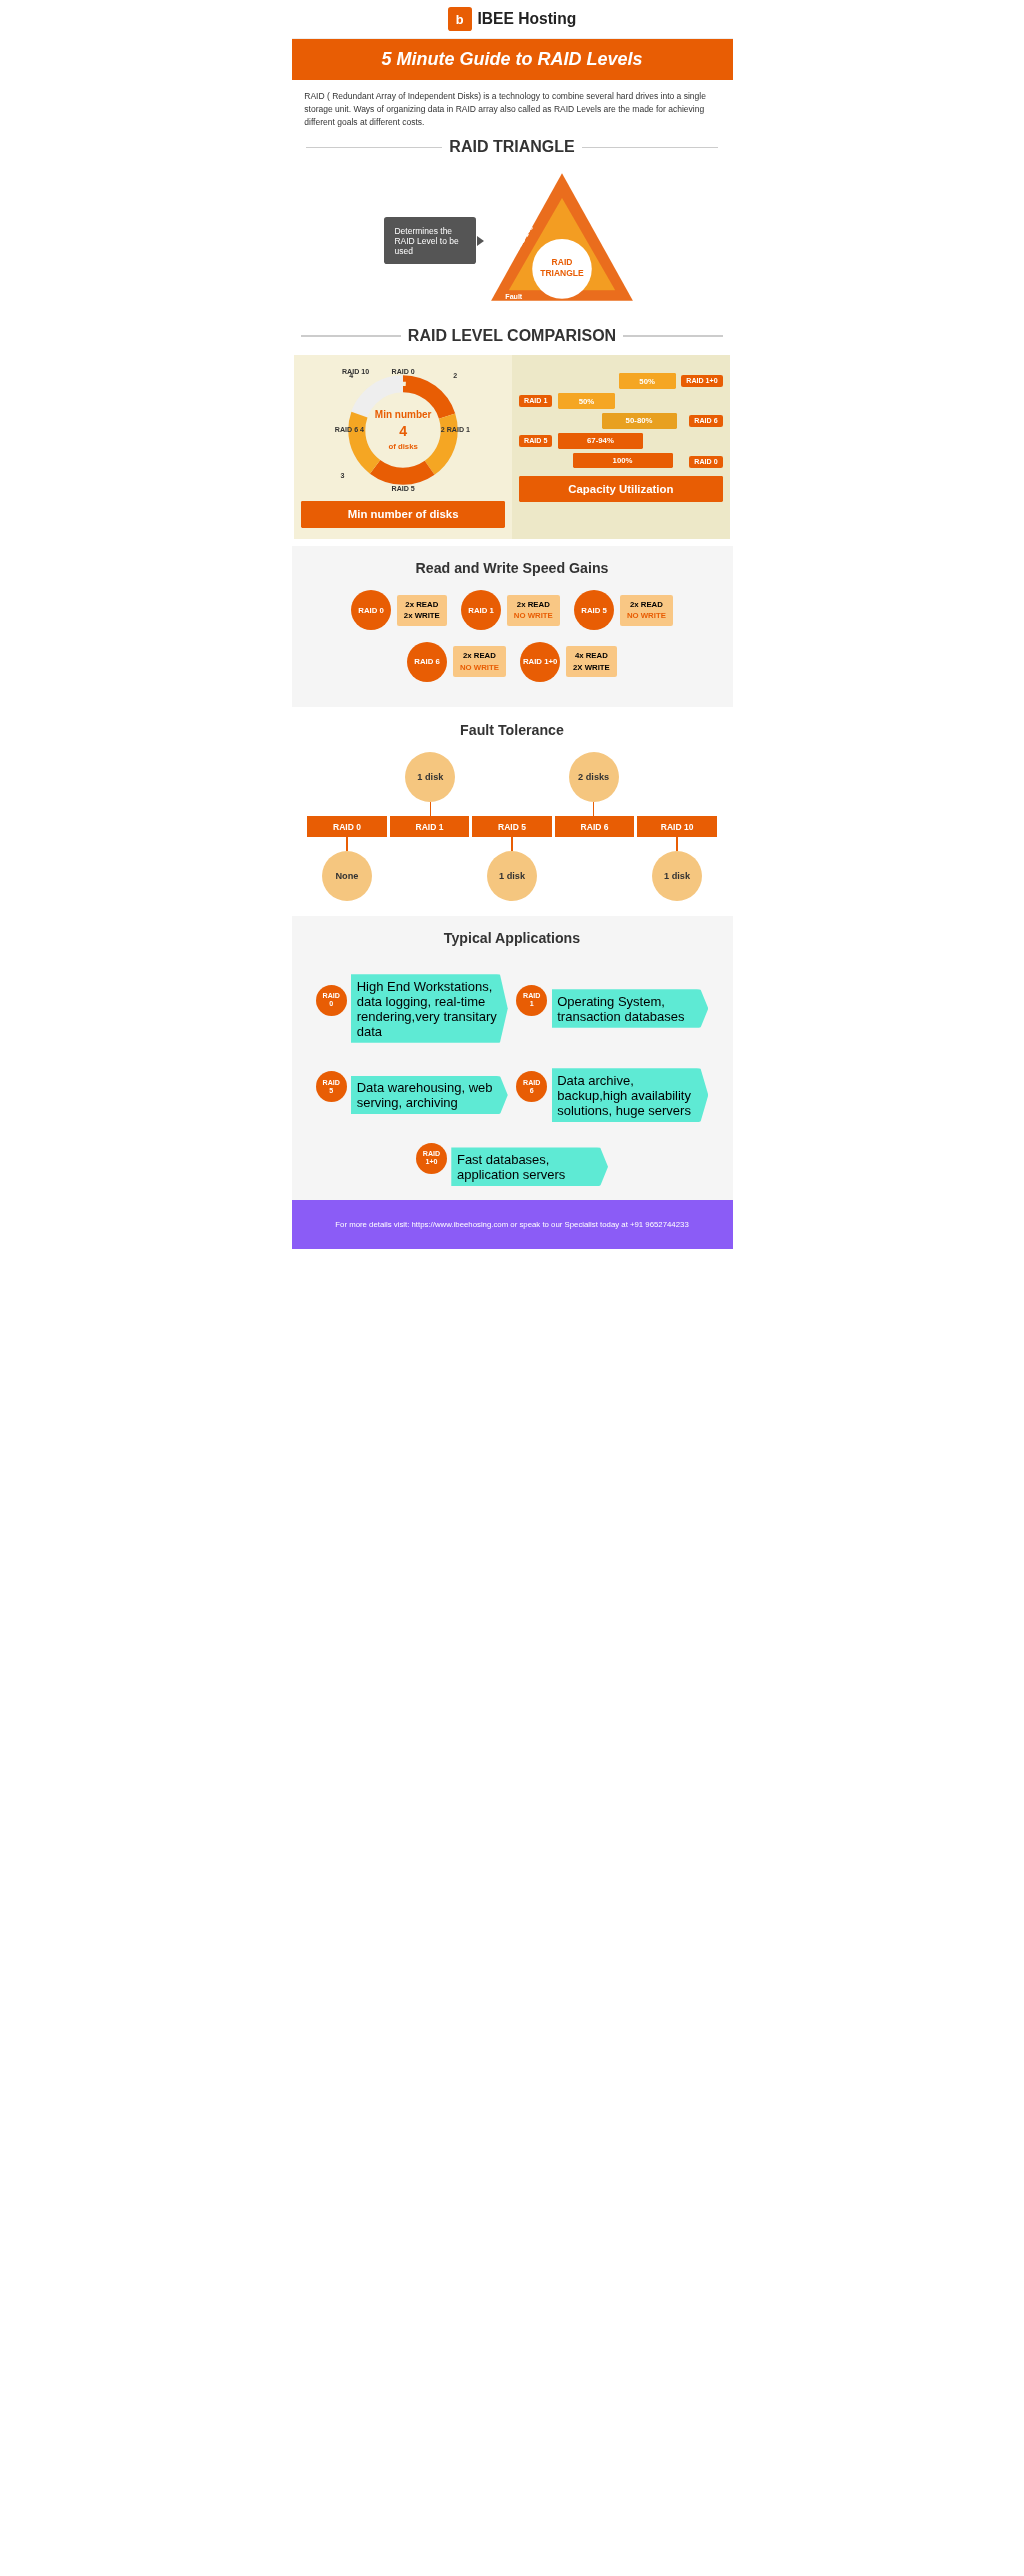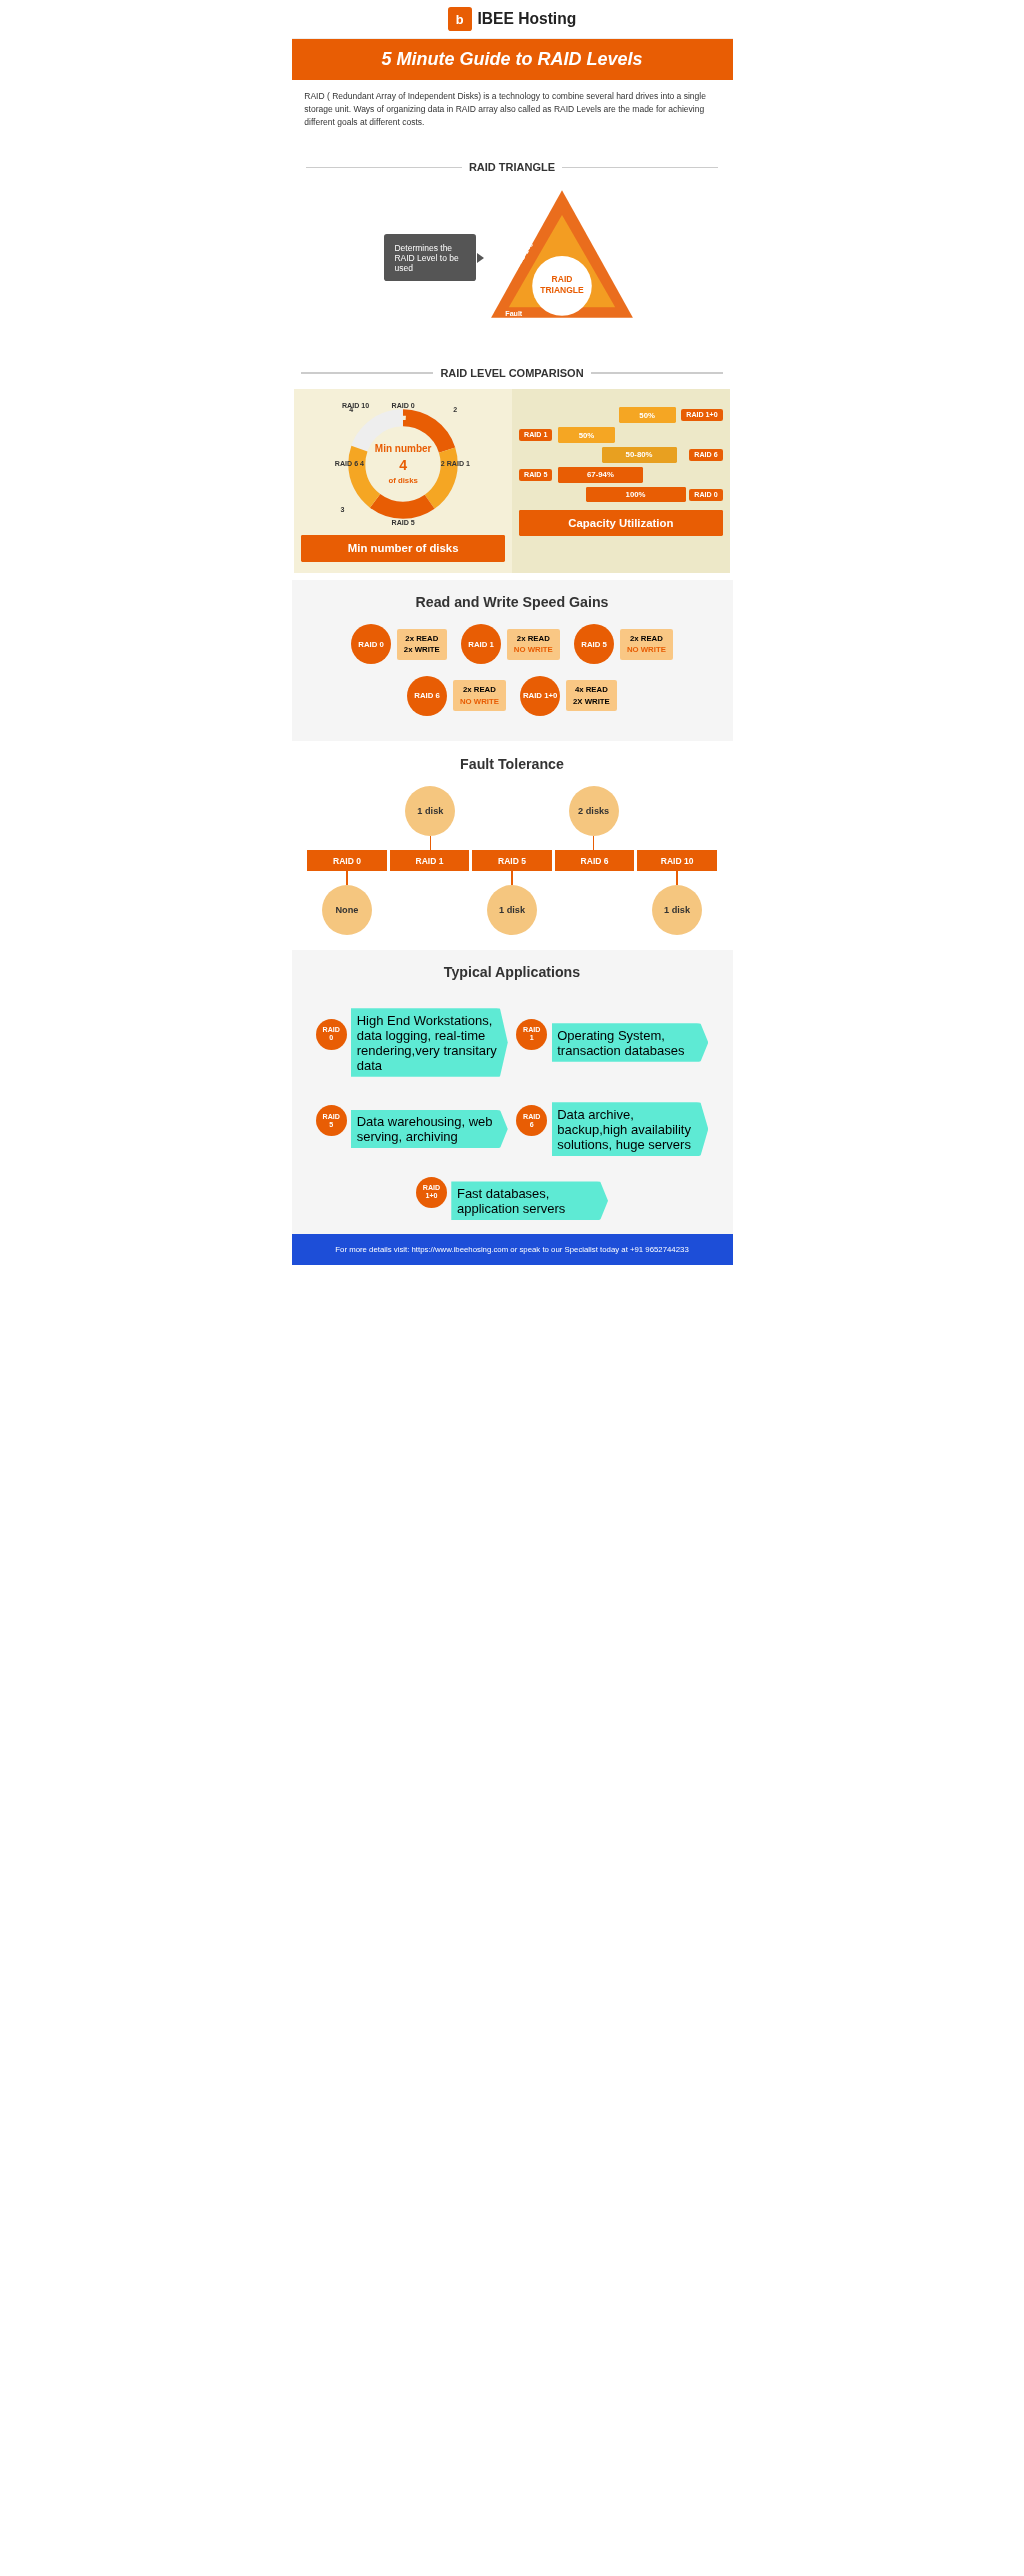--- a/index.html
+++ b/index.html
@@ -53,25 +53,25 @@
     .intro-text {
       padding: 10px 12.8px;
       font-size: 8.5px;
       color: #333;
       line-height: 1.5;
     }
 
     
     .section-header {
       text-align: center;
-      font-size: 11px;
+      font-size: 16px;
       font-weight: bold;
       color: #333;
       position: relative;
-      margin: 23px 0 10px;
+      margin: 0 0 10px;
       display: flex;
       align-items: center;
       justify-content: center;
     }
     .section-header::before,
     .section-header::after {
       content: '';
       flex: 1;
       height: 1.4px;
       background: #ccc;
@@ -353,24 +353,24 @@
       padding: 4.3px 5.7px;
       font-size: 13px;
       border-radius: 0 11.4px 11.4px 0;
       clip-path: polygon(0 0, 95% 0, 100% 50%, 95% 100%, 0 100%);
       flex: 1;
       margin-top: 17px;
     }
 
     
     .footer {
-      background: #1d4ed8;
-      color: #fff;
-      text-align: center;
-      padding: 11px;
+      background: #8b5cf6;
+      color: #fff;
+      text-align: center;
+      padding: 20px;
       font-size: 7.8px;
     }
 
     .donut-label {
       position: absolute;
       top: 50%;
       left: 50%;
       transform: translate(-50%, -50%);
       text-align: center;
       font-weight: bold;
@@ -492,21 +492,21 @@
         </div>
 
         <div class="cap-bar-row">
           <div style="flex:1; display:flex; justify-content:flex-start; align-items:center; gap:2.8px;">
             <div class="cap-label-left">RAID 5</div>
             <div class="cap-bar" style="background:#e85d04; width:85px;">67-94%</div>
           </div>
         </div>
 
         <div class="cap-bar-row">
-          <div style="flex:1; display:flex; justify-content:flex-end; align-items:center; gap:1px;">
+          <div style="flex:1; display:flex; justify-content:flex-end; align-items:flex-end; gap:14px;">
             <div class="cap-bar" style="background:#e85d04; width:100px;">100%</div>
             <div class="cap-label-right">RAID 0</div>
           </div>
         </div>
       </div>
       <div class="orange-footer-label">Capacity Utilization</div>
     </div>
   </div>
 </div>
 

